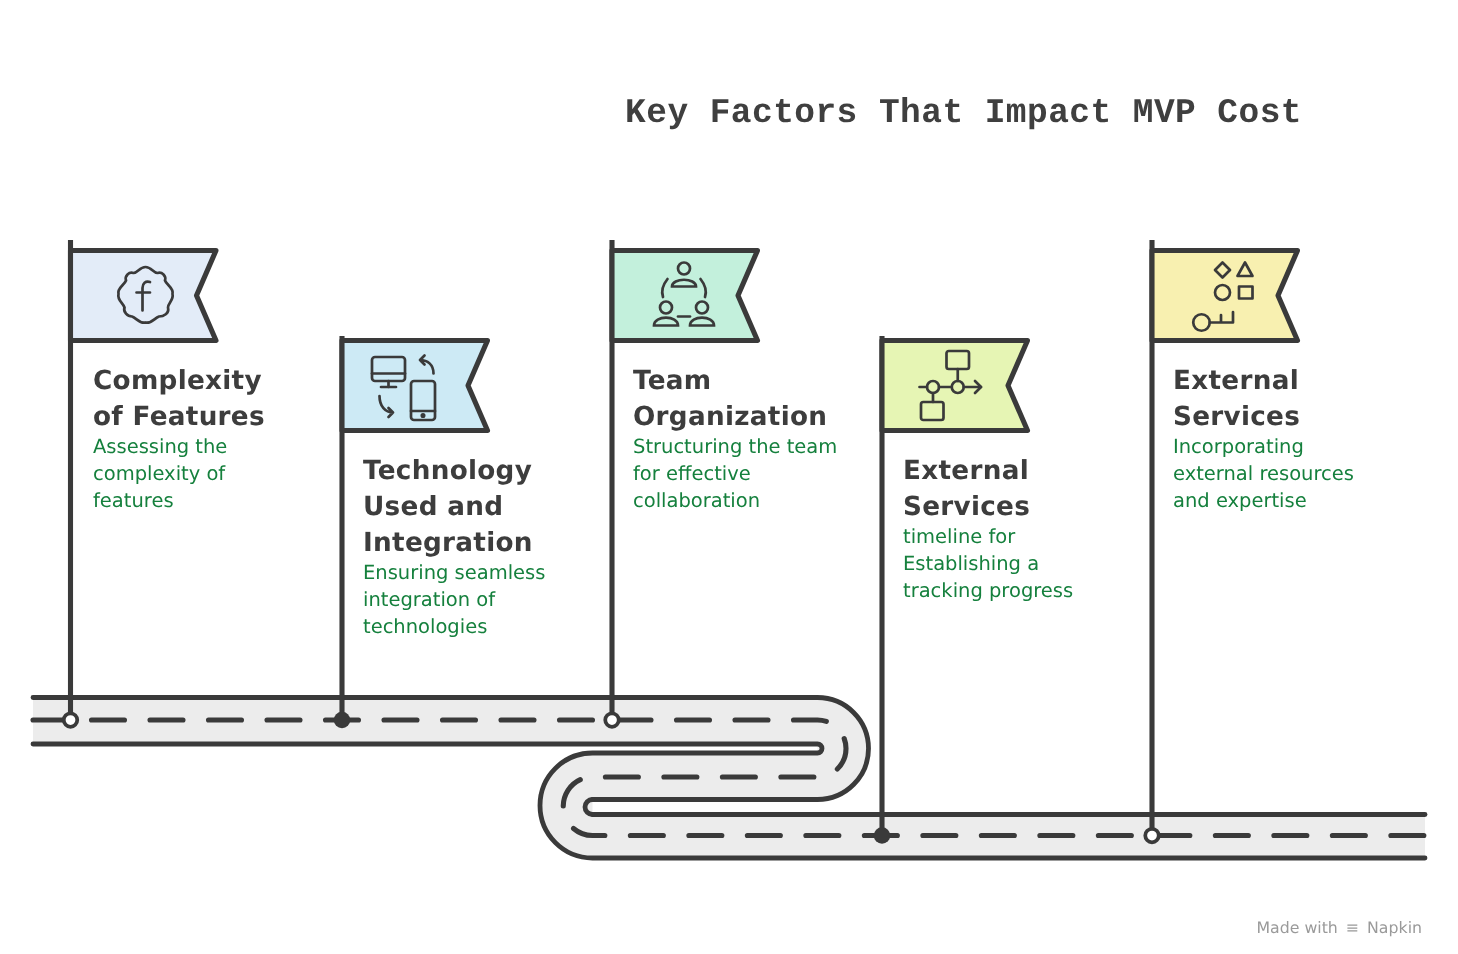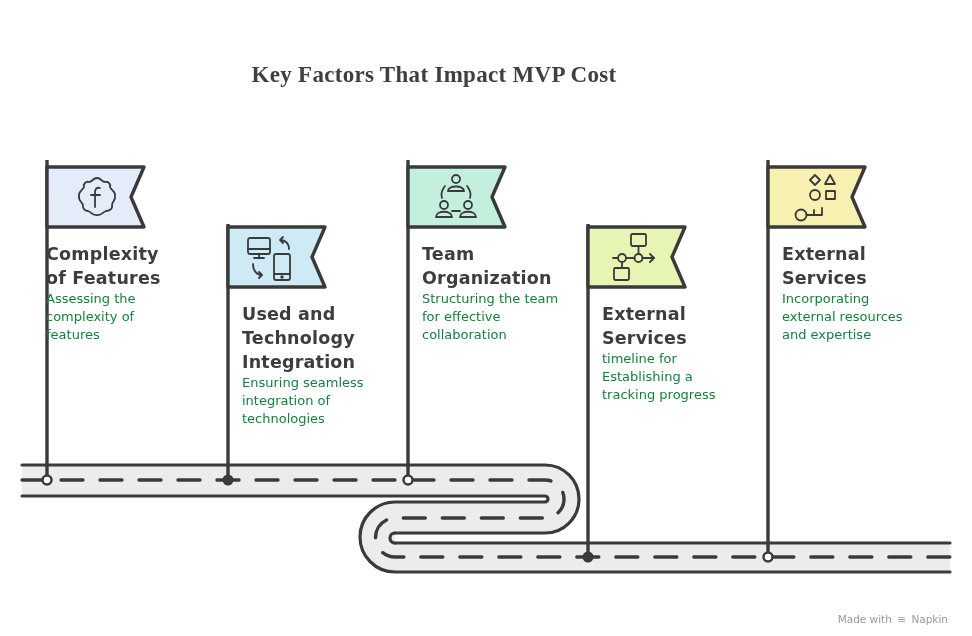--- a/index.html
+++ b/index.html
@@ -1,19 +1,19 @@
 <!DOCTYPE html>
 <html><head>
 <meta charset="utf-8">
 <style>
   html, body { margin: 0; padding: 0; background: #ffffff; }
   body { width: 972px; height: 636px; position: relative; overflow: hidden;
          font-family: "DejaVu Sans", sans-serif; color: #3d3d3d; }
-  .title { position: absolute; left: 0; width: 868px; top: 62px; text-align: center;
-           font-family: Liberation Serif, serif; font-weight: bold; font-size: 23px;
+  .title { position: absolute; left: 0; width: 868px; top: 62px; text-align: right;
+           font-family: Liberation Mono, monospace; font-weight: bold; font-size: 23px;
            color: #3f3f3f; letter-spacing: 0.3px; }
   svg.art { position: absolute; left: 0; top: 0; }
   .label { position: absolute; width: 170px; }
   .label .heading { font-family: "DejaVu Sans", sans-serif; font-weight: bold; font-size: 17.5px;
                     line-height: 24px; color: #3d3d3d; letter-spacing: 0.2px; }
   .label .desc { font-family: "DejaVu Sans", sans-serif; font-size: 13px;
                  line-height: 18px; color: #15803d; }
   .footer { position: absolute; right: 24px; top: 601px; font-family: "DejaVu Sans", sans-serif;
             font-size: 10.5px; color: #9a9a9a; margin-top: 12px; }
   .footer .logo { display: inline-block; margin: 0 2px; color: #9a9a9a; }
@@ -119,36 +119,36 @@
       <path d="M21,0 L26,5 L21,10 L16,5 Z"></path>
       <path d="M36,0 L41,9 L31,9 Z"></path>
       <circle cx="21" cy="20" r="5"></circle>
       <rect x="32" y="16" width="9" height="8"></rect>
       <circle cx="7" cy="40" r="5.5"></circle>
       <path d="M12.5,40 L28,40 L28,33 M20,40 L20,35"></path>
     </g>
   </g>
 </svg>
 
-<div class="label" style="left:46px; top:242px;">
+<div class="label" style="left:62px; top:242px;">
   <div class="heading">
     <div>Complexity</div>
     <div>of Features</div>
   </div>
   <div class="desc">
     <div>Assessing the</div>
     <div>complexity of</div>
     <div>features</div>
   </div>
 </div>
 
 <div class="label" style="left:242px; top:302px;">
   <div class="heading">
+    <div>Technology</div>
     <div>Used and</div>
-    <div>Technology</div>
     <div>Integration</div>
   </div>
   <div class="desc">
     <div>Ensuring seamless</div>
     <div>integration of</div>
     <div>technologies</div>
   </div>
 </div>
 
 <div class="label" style="left:422px; top:242px;">

